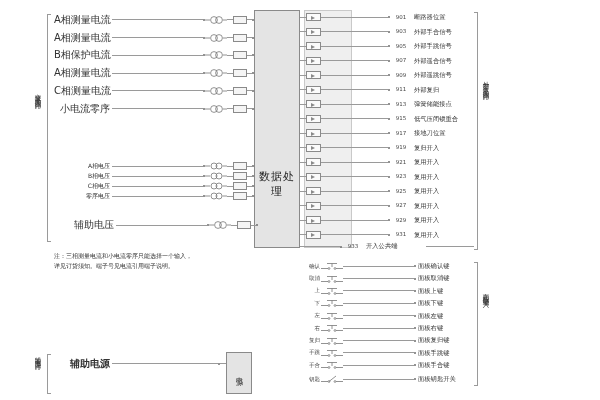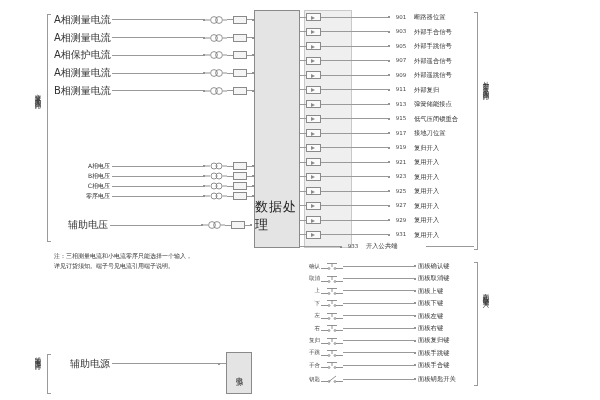--- a/index.html
+++ b/index.html
@@ -7,39 +7,39 @@
   .canvas{position:relative;width:600px;height:400px;background:#ffffff;
           font-family:"DejaVu Sans","Liberation Sans",sans-serif;color:#222;overflow:hidden;}
   .abs{position:absolute;}
   .vtext{writing-mode:vertical-rl;text-orientation:upright;letter-spacing:1.5px;
          font-size:6.5px;color:#333;white-space:nowrap;}
   .bracketL{width:4px;border:1px solid #9a9a9a;border-right:none;}
   .bracketR{width:4px;border:1px solid #9a9a9a;border-left:none;}
   .col{display:flex;flex-direction:column;}
   .rw{display:flex;align-items:center;}
   .rw17{height:17.75px;} .rw10{height:10px;} .rw145{height:14.5px;}
-  .rw124{height:12.4px;} .rw16{height:17px;}
+  .rw124{height:12.4px;} .rw16{height:17px;font-weight:bold;}
   .lab{font-size:10px;color:#333;white-space:nowrap;line-height:1;}
   .llab{width:56px;text-align:right;margin-right:2px;flex:none;}
   .vlab{font-size:6px;}
   .rlab{width:62px;font-size:6.3px;text-align:left;flex:none;padding-left:2px;}
   .klab{width:58px;font-size:6.3px;text-align:left;flex:none;padding-left:2px;}
   .kname{width:20px;font-size:5.5px;text-align:right;margin-right:1px;color:#444;flex:none;}
   .wire{height:1px;background:#9a9a9a;flex:none;}
   .wf{flex:1;height:1px;background:#9a9a9a;}
   .w6{width:6px;} .w5{width:5px;} .w40{width:40px;}
   .dot{width:2px;height:2px;border-radius:50%;background:#6f6f6f;flex:none;}
   .fbox{width:14px;height:8px;border:1px solid #8a8a8a;background:#f5f5f5;flex:none;}
   .opto{width:15px;height:8px;border:1px solid #8a8a8a;background:#fbfbfb;flex:none;position:relative;}
   .opto::after{content:"";position:absolute;left:4px;top:1.5px;width:0;height:0;
                border-left:4px solid #8a8a8a;border-top:2.5px solid transparent;border-bottom:2.5px solid transparent;}
   .num{width:22px;font-size:5.5px;color:#444;text-align:center;flex:none;line-height:1;}
   .blk{background:#e4e4e4;border:1px solid #8a8a8a;}
   .strip{background:#efefef;border:1px solid #c9c9c9;}
-  .blk-label{font-size:13px;color:#222;letter-spacing:1px;margin-top:29px;}
+  .blk-label{font-size:11px;color:#222;text-align:center;letter-spacing:1px;}
   .note{font-size:6px;line-height:1.65;color:#333;}
   svg{flex:none;display:block;}
   svg line, svg circle, svg path{stroke:#777;stroke-width:0.8;fill:none;}
 </style>
 </head>
 <body>
 
 <div class="canvas">
 
   <div class="abs vtext" style="left:33px;top:88px;">交流量输入回路</div>
@@ -79,21 +79,21 @@
           <circle cx="14" cy="6" r="3.4"></circle>
           <line x1="18" y1="6" x2="22" y2="6"></line>
         </svg>
         <span class="wire w6"></span>
         <span class="fbox"></span>
         <span class="wire w5"></span>
         <span class="dot"></span>
       </div>
 
       <div class="rw rw17">
-        <span class="lab llab">A相保护电流</span>
+        <span class="lab llab">B相保护电流</span>
         <span class="wf"></span>
         <span class="dot"></span>
         <svg width="22" height="12" viewBox="0 0 22 12">
           <line x1="0" y1="6" x2="5" y2="6"></line>
           <circle cx="9" cy="6" r="3.4"></circle>
           <circle cx="14" cy="6" r="3.4"></circle>
           <line x1="18" y1="6" x2="22" y2="6"></line>
         </svg>
         <span class="wire w6"></span>
         <span class="fbox"></span>
@@ -112,36 +112,51 @@
           <line x1="18" y1="6" x2="22" y2="6"></line>
         </svg>
         <span class="wire w6"></span>
         <span class="fbox"></span>
         <span class="wire w5"></span>
         <span class="dot"></span>
       </div>
 
 
       <div class="rw rw17">
-        <span class="lab llab">B相测量电流</span>
+        <span class="lab llab">C相测量电流</span>
         <span class="wf"></span>
         <span class="dot"></span>
         <svg width="22" height="12" viewBox="0 0 22 12">
           <line x1="0" y1="6" x2="5" y2="6"></line>
           <circle cx="9" cy="6" r="3.4"></circle>
           <circle cx="14" cy="6" r="3.4"></circle>
           <line x1="18" y1="6" x2="22" y2="6"></line>
         </svg>
         <span class="wire w6"></span>
         <span class="fbox"></span>
         <span class="wire w5"></span>
         <span class="dot"></span>
       </div>
 
 
+      <div class="rw rw17">
+        <span class="lab llab">小电流零序</span>
+        <span class="wf"></span>
+        <span class="dot"></span>
+        <svg width="22" height="12" viewBox="0 0 22 12">
+          <line x1="0" y1="6" x2="5" y2="6"></line>
+          <circle cx="9" cy="6" r="3.4"></circle>
+          <circle cx="14" cy="6" r="3.4"></circle>
+          <line x1="18" y1="6" x2="22" y2="6"></line>
+        </svg>
+        <span class="wire w6"></span>
+        <span class="fbox"></span>
+        <span class="wire w5"></span>
+        <span class="dot"></span>
+      </div>
     </div>
 
   <div class="abs col" style="left:54px;top:161px;width:200px;">
 
       <div class="rw rw10">
         <span class="lab llab vlab">A相电压</span>
         <span class="wf"></span>
         <span class="dot"></span>
         <svg width="22" height="10" viewBox="0 0 22 10">
           <line x1="0" y1="5" x2="5" y2="5"></line>
@@ -197,21 +212,21 @@
           <circle cx="14" cy="5" r="3"></circle>
           <line x1="17.5" y1="5" x2="22" y2="5"></line>
         </svg>
         <span class="wire w6"></span>
         <span class="fbox"></span>
         <span class="wire w5"></span>
         <span class="dot"></span>
       </div>
     </div>
 
-  <div class="abs rw" style="left:52px;top:218px;width:200px;height:14px;">
+  <div class="abs rw" style="left:58px;top:218px;width:200px;height:14px;">
     <span class="lab llab">辅助电压</span>
     <span class="wf"></span>
       <span class="dot"></span>
     <svg width="22" height="12" viewBox="0 0 22 12">
       <line x1="0" y1="6" x2="5" y2="6"></line>
         <circle cx="9" cy="6" r="3.4"></circle>
         <circle cx="14" cy="6" r="3.4"></circle>
         <line x1="18" y1="6" x2="22" y2="6"></line>
     </svg>
     <span class="wire w6"></span>

